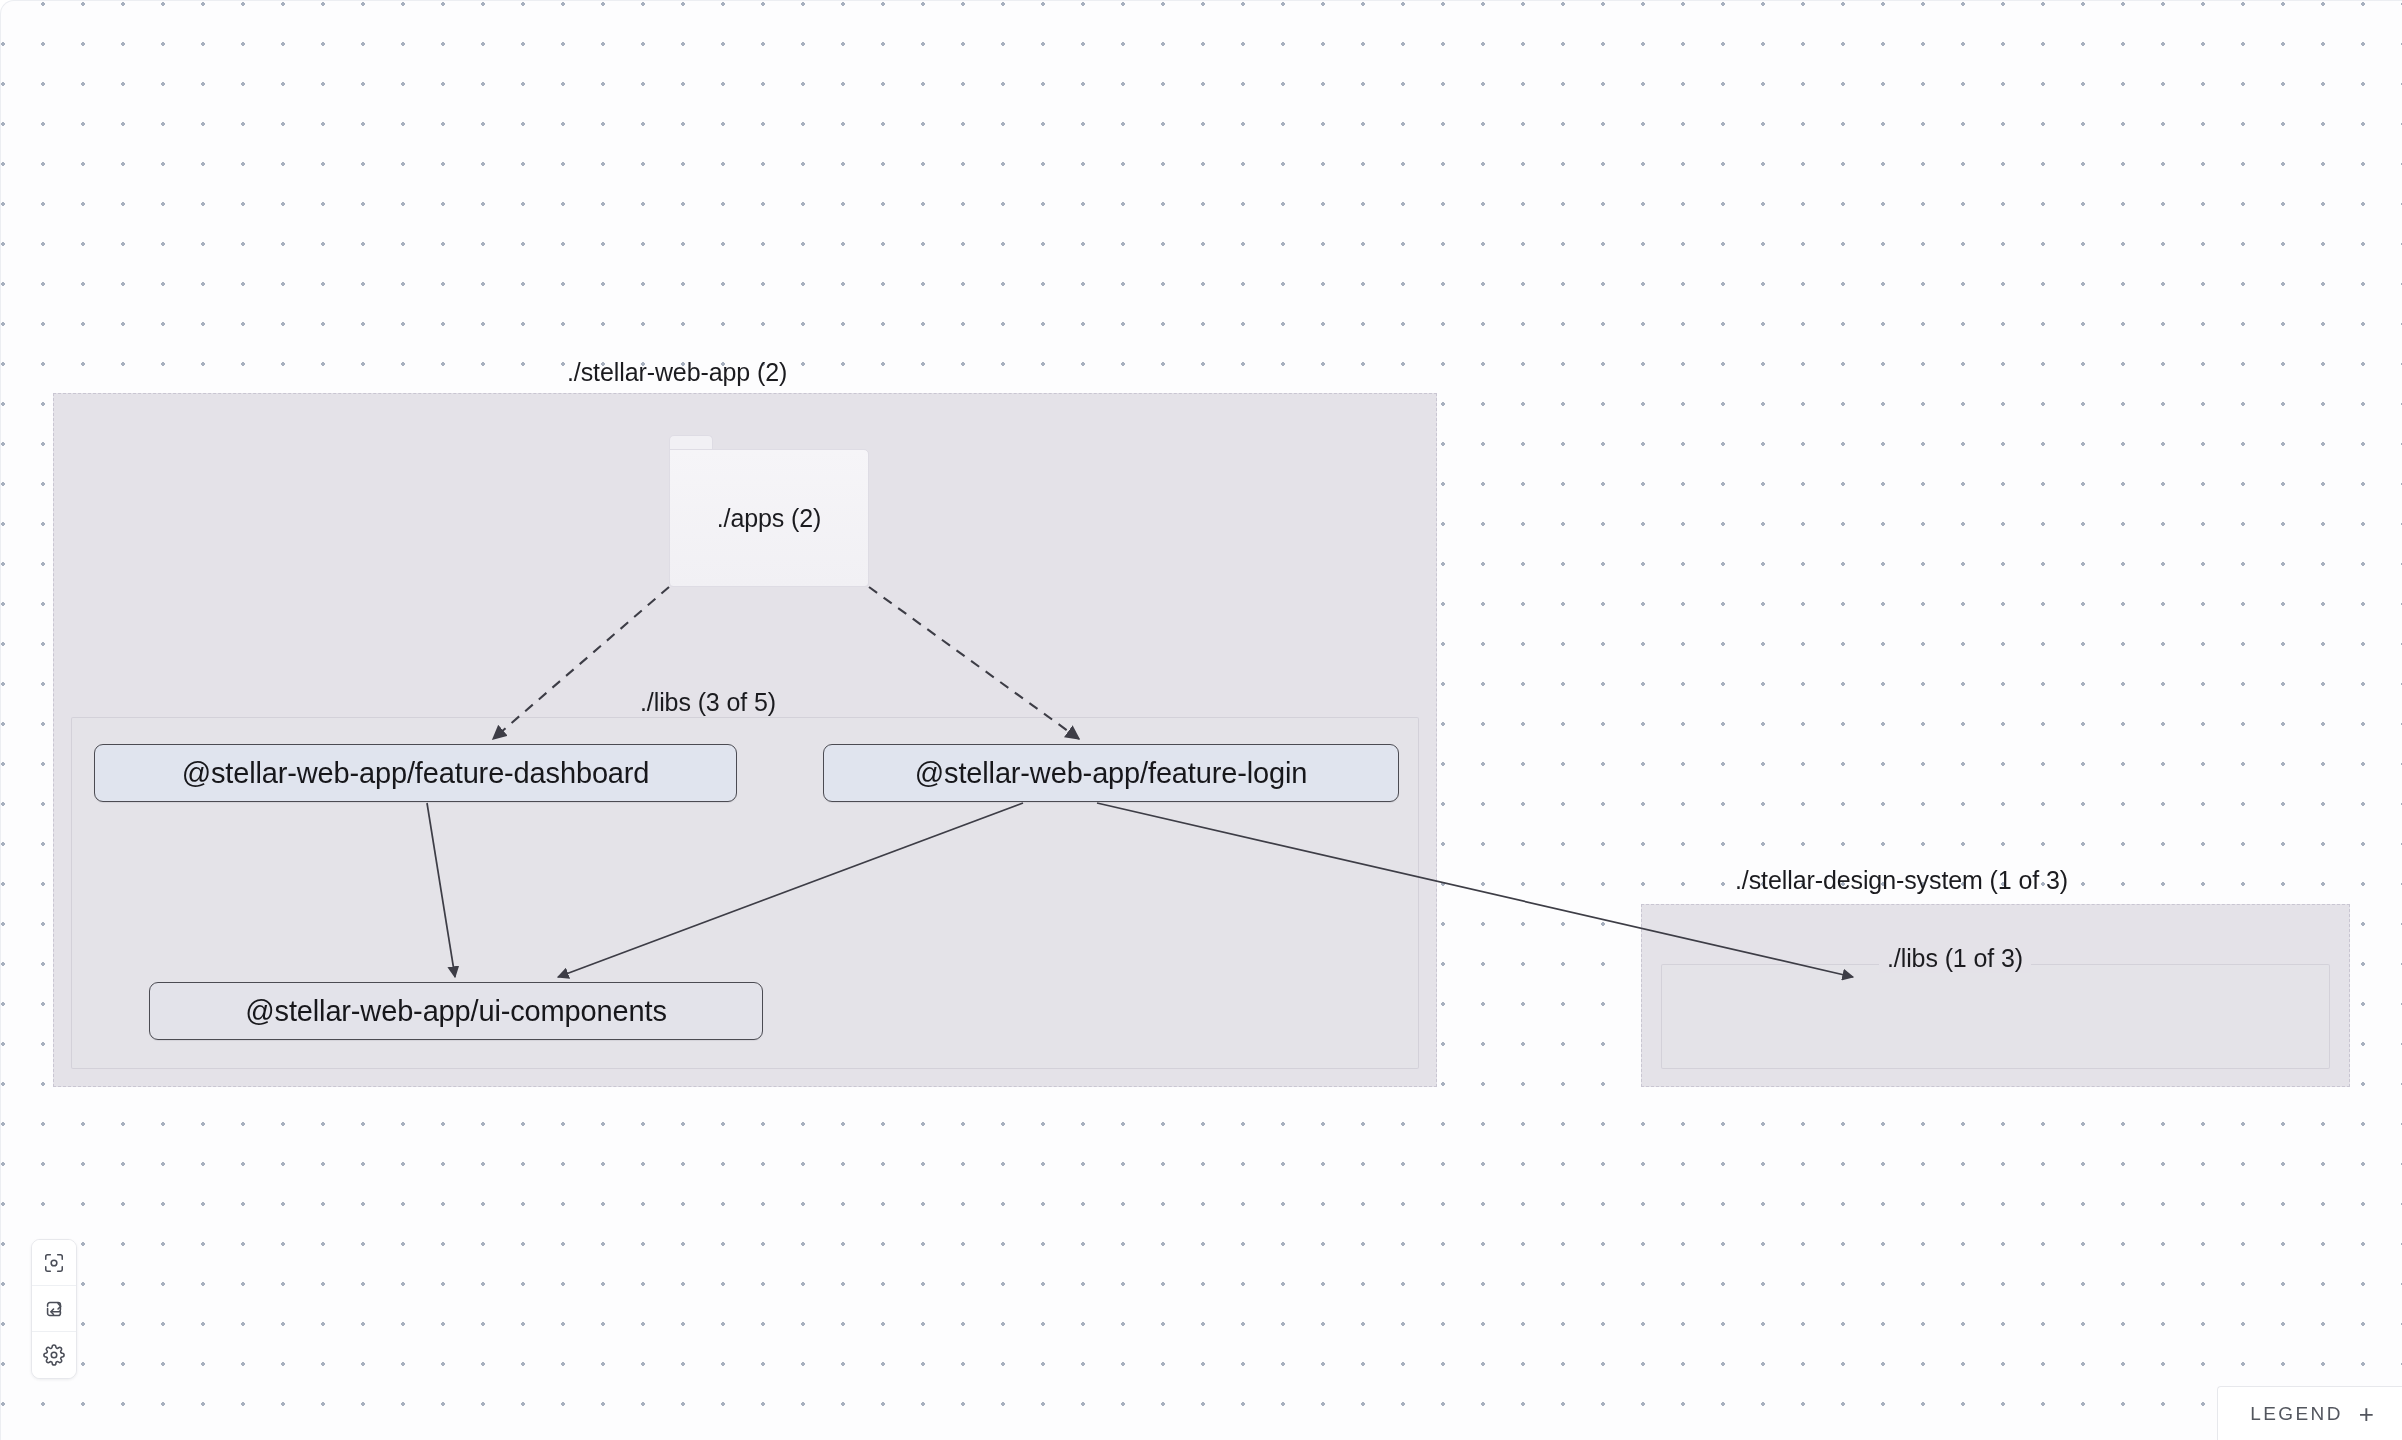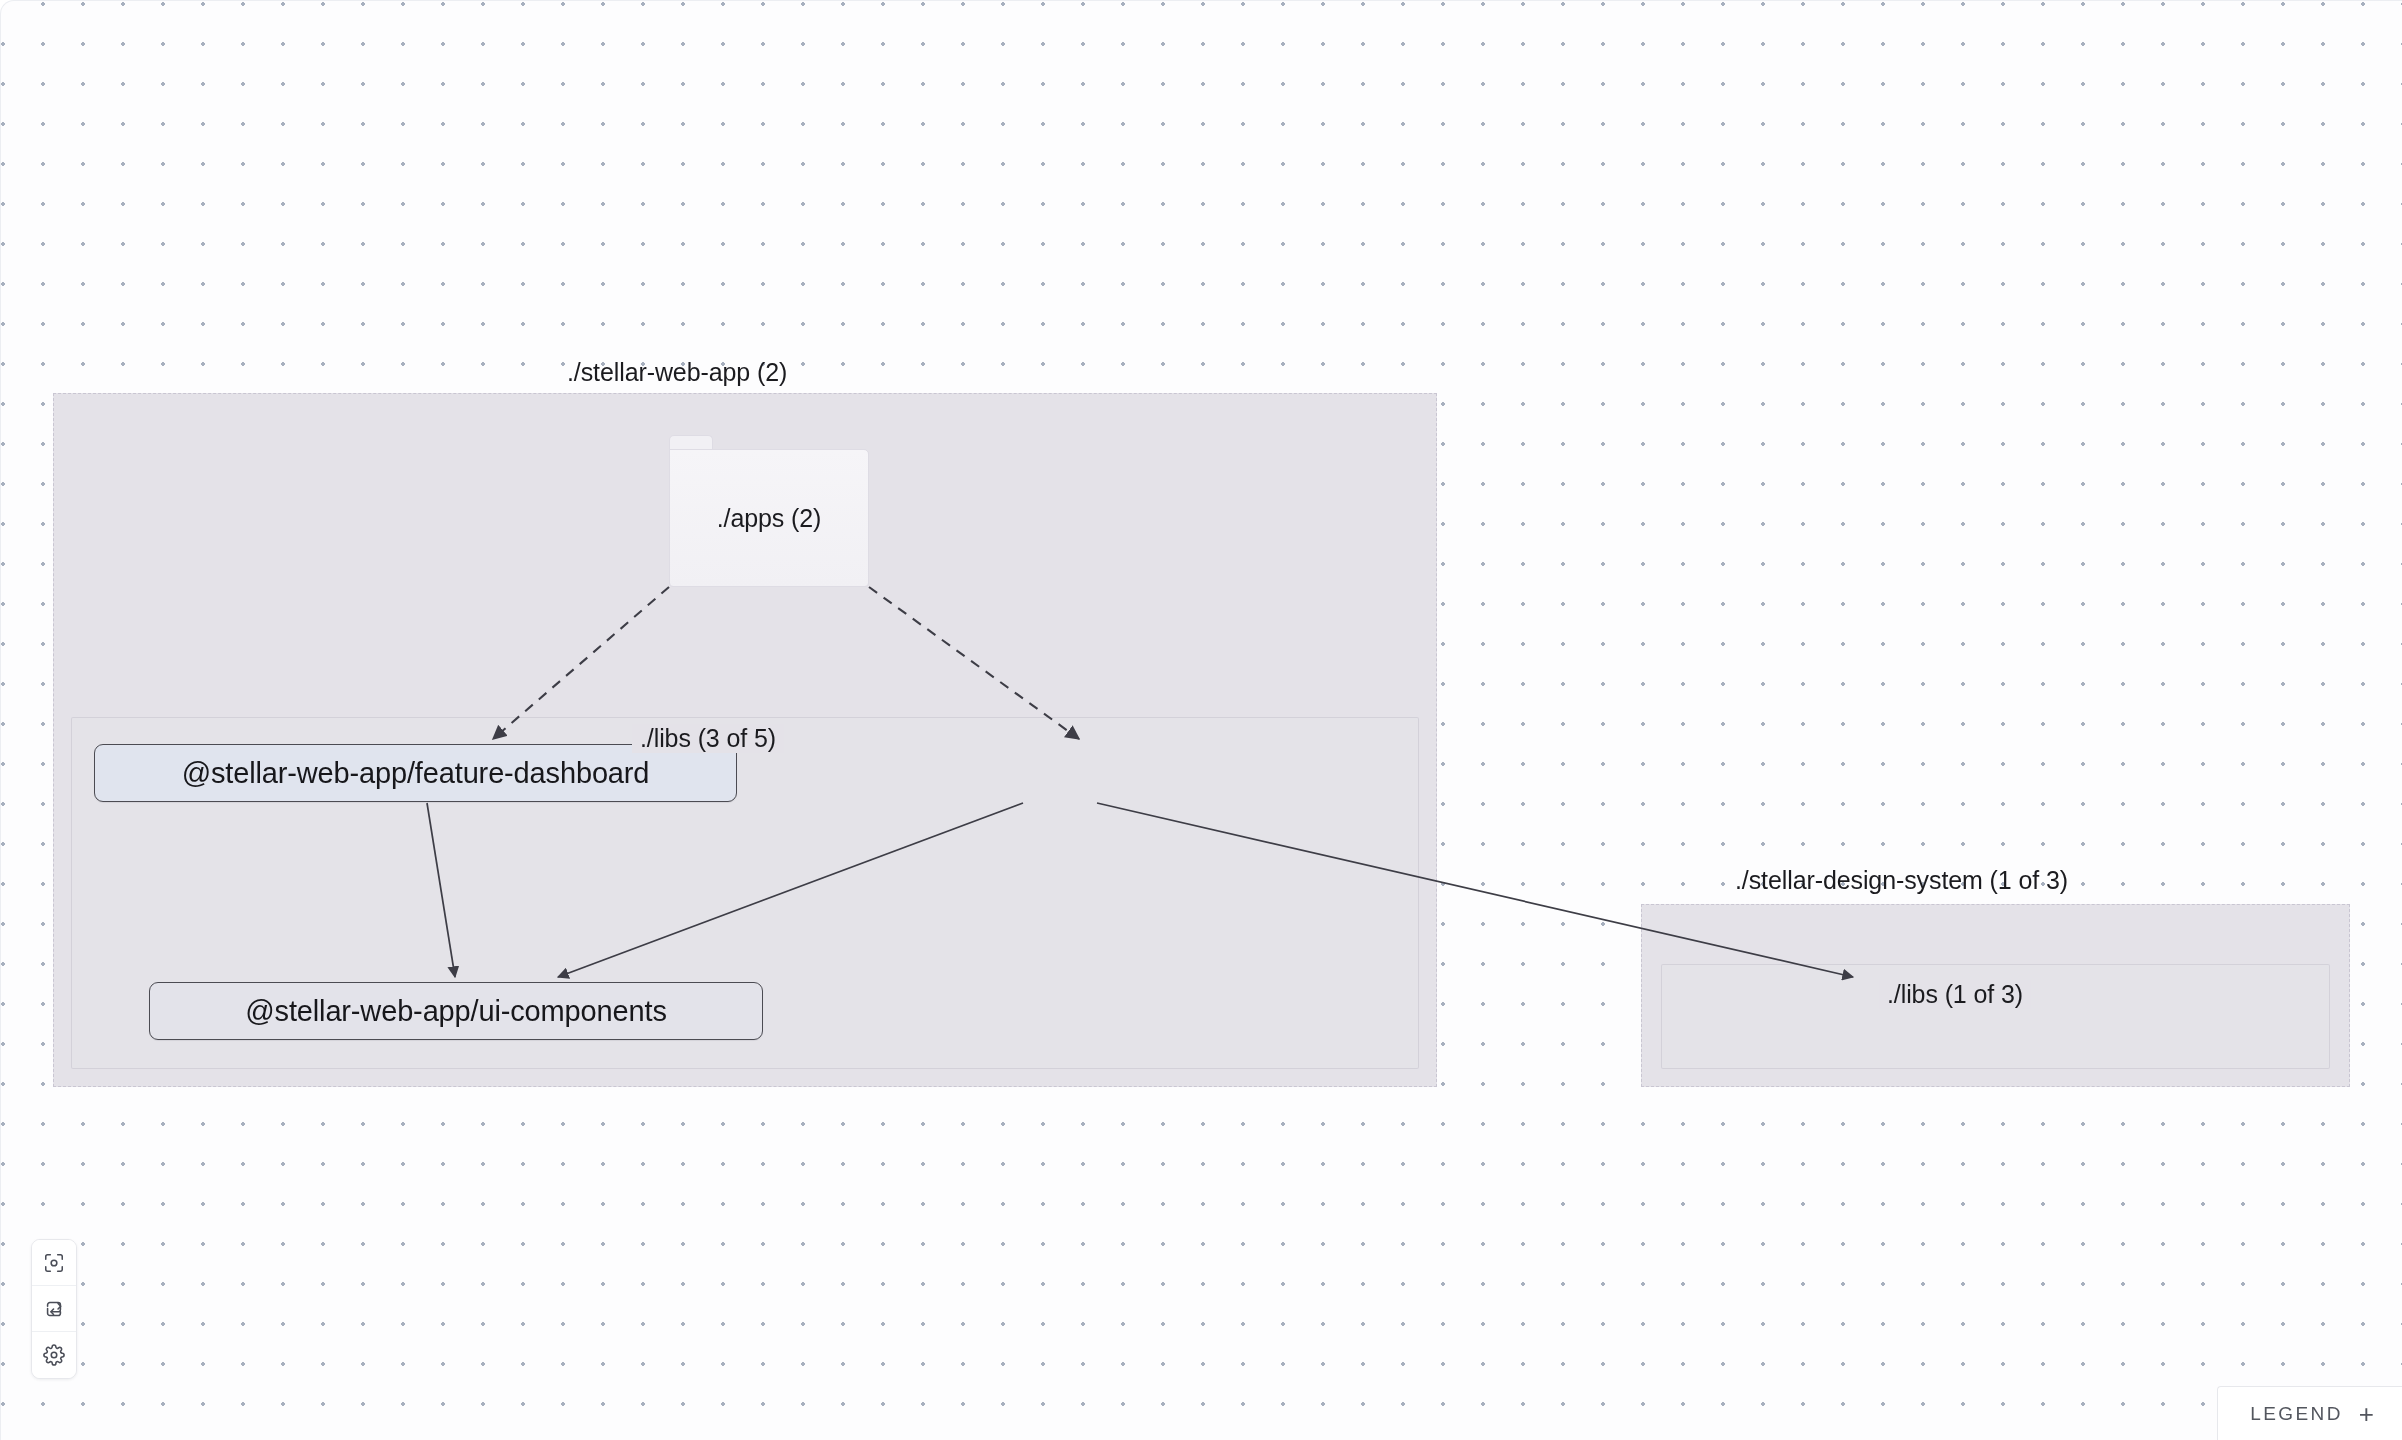--- a/index.html
+++ b/index.html
@@ -63,21 +63,20 @@
   }
   .libs-label {
     position: absolute;
     font-size: 25px;
     color: #1b1b1f;
     white-space: nowrap;
     background: #e4e2e8;
     padding: 0 8px;
     letter-spacing: -0.1px;
     z-index: 30;
-    margin-top: 36px;
   }
 
   
   .folder-node {
     position: absolute;
     z-index: 20;
   }
   .folder-tab {
     position: absolute;
     left: 0;
@@ -200,20 +199,23 @@
     <div class="folder-tab"></div>
     <div class="folder-body">
       <span class="folder-label">./apps (2)</span>
     </div>
   </div>
 
   <div class="lib-node" style="left:93px; top:743px; width:643px; height:58px;">
     <span class="lib-node-label">@stellar-web-app/feature-dashboard</span>
   </div>
 
+  <div class="lib-node" style="left:822px; top:743px; width:576px; height:58px;">
+    <span class="lib-node-label">@stellar-web-app/feature-login</span>
+  </div>
 
   <div class="lib-node muted" style="left:148px; top:981px; width:614px; height:58px;">
     <span class="lib-node-label">@stellar-web-app/ui-components</span>
   </div>
 
   <div class="project-label" style="left:1734px; top:865px;">./stellar-design-system (1 of 3)</div>
 
   <div class="project-group" style="left:1640px; top:903px; width:709px; height:183px;"></div>
 
   <div class="libs-group" style="left:1660px; top:963px; width:669px; height:105px;"></div>

